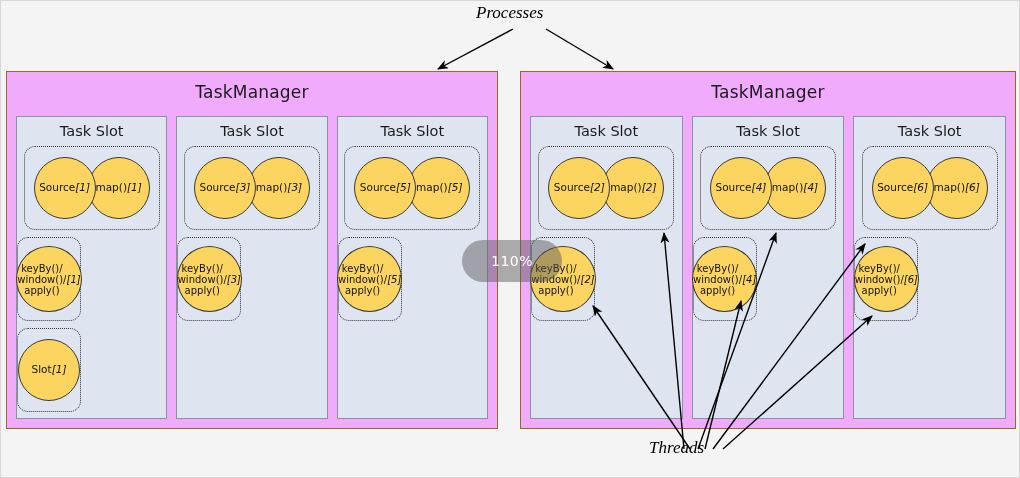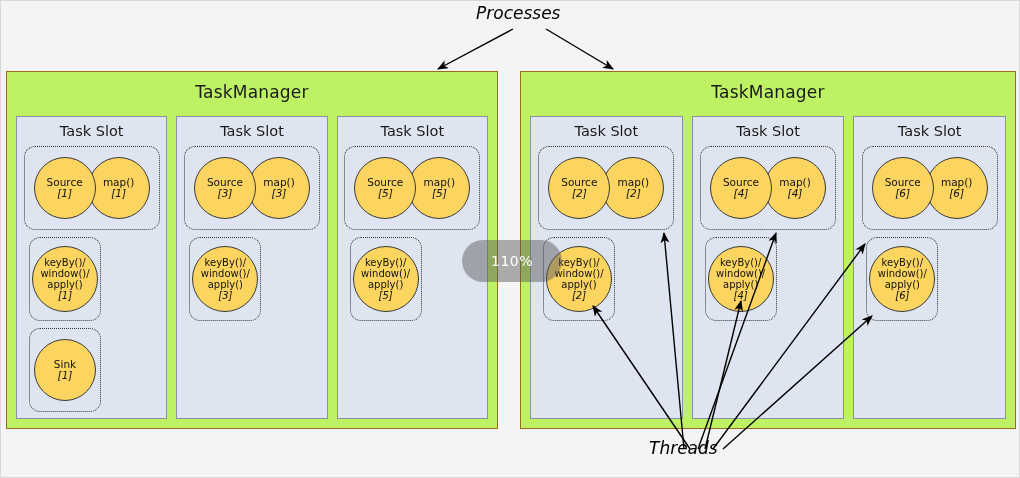--- a/index.html
+++ b/index.html
@@ -28,28 +28,29 @@
     z-index: 40;
   }
   
   .callout-label {
     position: absolute;
     font-style: italic;
     font-size: 17px;
     color: #000;
     white-space: nowrap;
     z-index: 45;
+    font-family: Liberation Serif, serif;
   }
   #processes-label { left: 475px; top: 2px; }
   #threads-label   { left: 648px; top: 437px; }
 
   
   .taskmanager {
     position: absolute;
-    background: #bef264;
+    background: #f0abfc;
     border: 1.5px solid #9a6b1f;
     box-sizing: border-box;
     z-index: 10;
   }
   .tm-title {
     text-align: center;
     font-size: 17px;
     color: #1a1a1a;
     margin-top: 10px;
     letter-spacing: .2px;
@@ -85,34 +86,34 @@
     display: flex;
     align-items: center;
     justify-content: center;
     background: transparent;
   }
   .group.pair {
     width: 136px;
     height: 84px;
   }
   .group.single {
-    width: 72px;
+    width: 64px;
     height: 84px;
-    margin-left: 12px;
+    margin-left: 0;
     margin-right: auto;
     justify-content: center;
   }
   .circle {
     width: 62px;
     height: 62px;
     border-radius: 50%;
     background: #fcd561;
     border: 1.1px solid #3a3a3a;
     display: flex;
-    flex-direction: column;
+    flex-direction: row;
     align-items: center;
     justify-content: center;
     font-size: 10.5px;
     line-height: 11.5px;
     color: #111;
     text-align: center;
     box-sizing: border-box;
   }
   .circle.op { width: 66px; height: 66px; font-size: 10px; line-height: 11px; }
   .pair .circle:first-child { margin-right: -8px; z-index: 2; }
@@ -178,21 +179,21 @@
           </div>
         </div>
         <div class="group single">
           <div class="circle op">
             <span class="multiline">keyBy()/<br>window()/<br>apply()</span>
             <span class="idx">[1]</span>
           </div>
         </div>
         <div class="group single">
           <div class="circle">
-            <span>Sink</span>
+            <span>Slot</span>
             <span class="idx">[1]</span>
           </div>
         </div>
       </div>
 
       <div class="task-slot">
         <div class="slot-title">Task Slot</div>
         <div class="group pair">
           <div class="circle">
             <span>Source</span>

